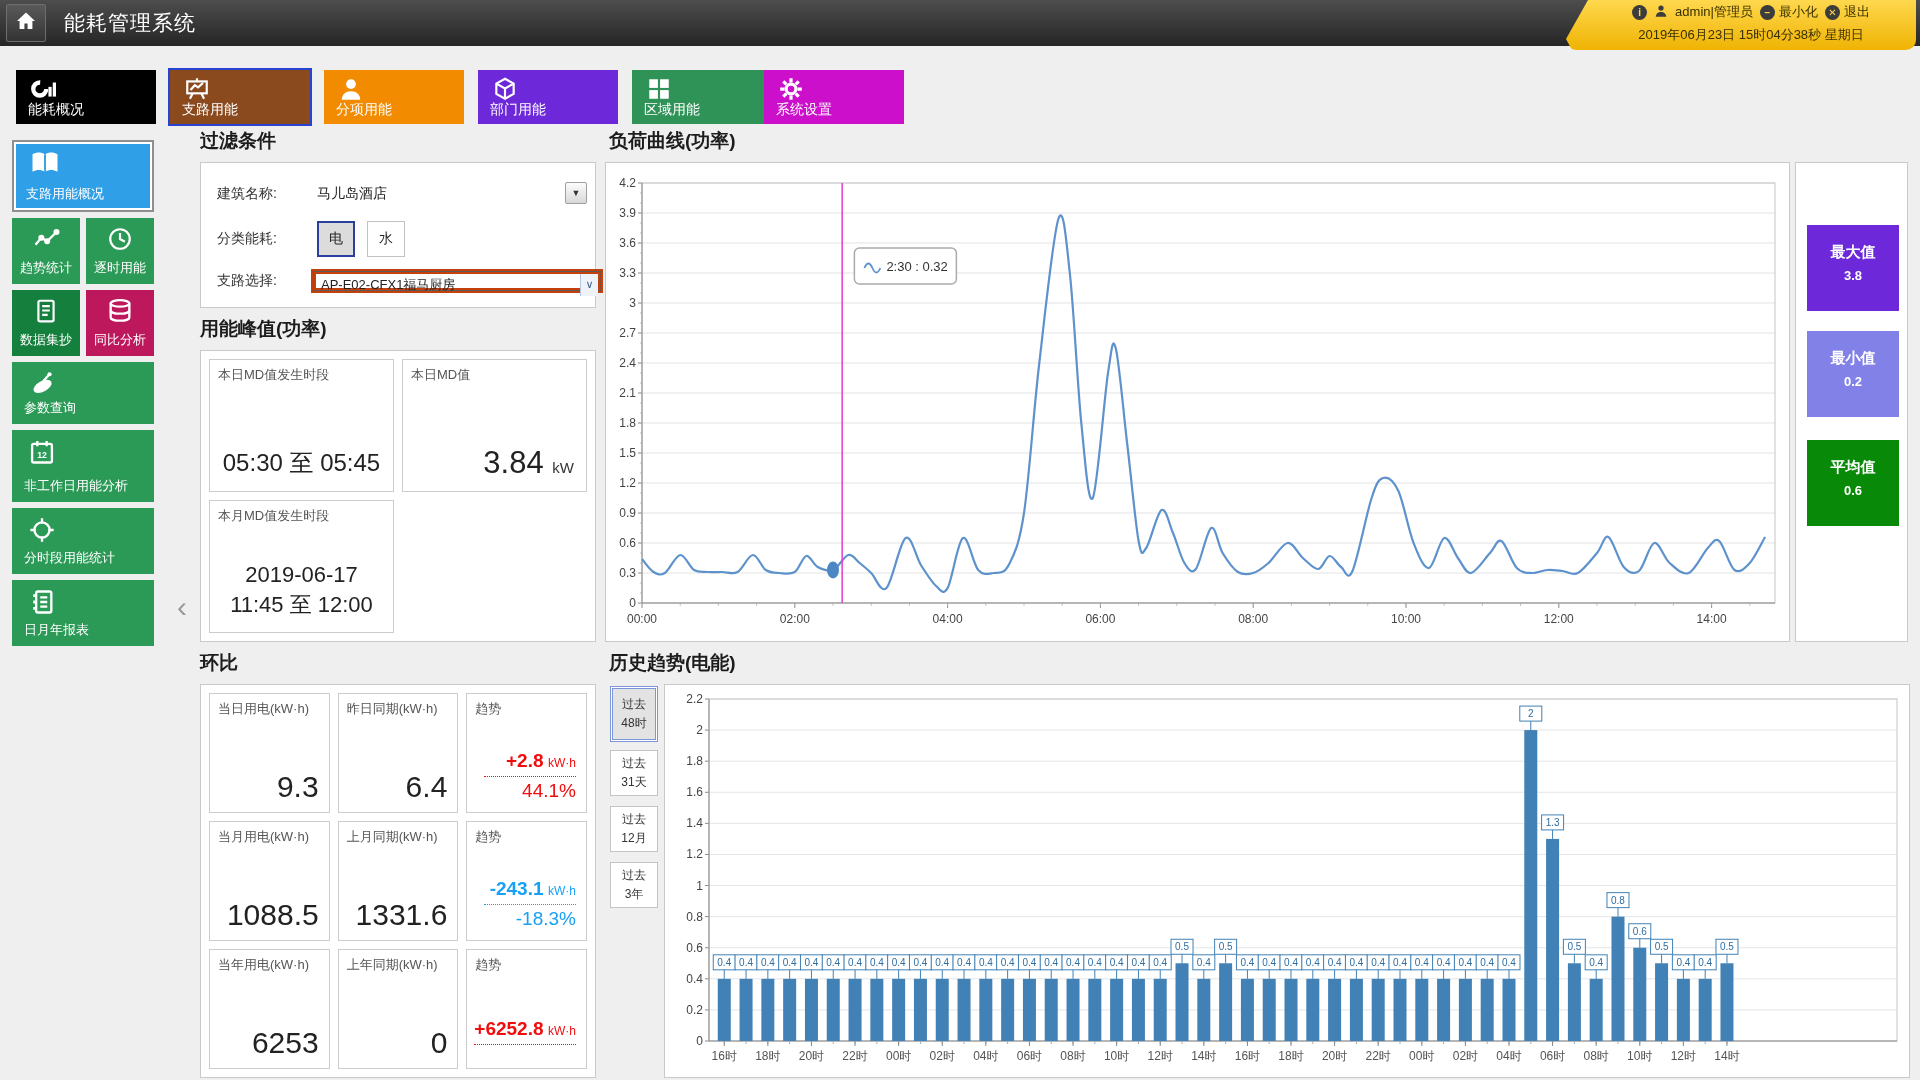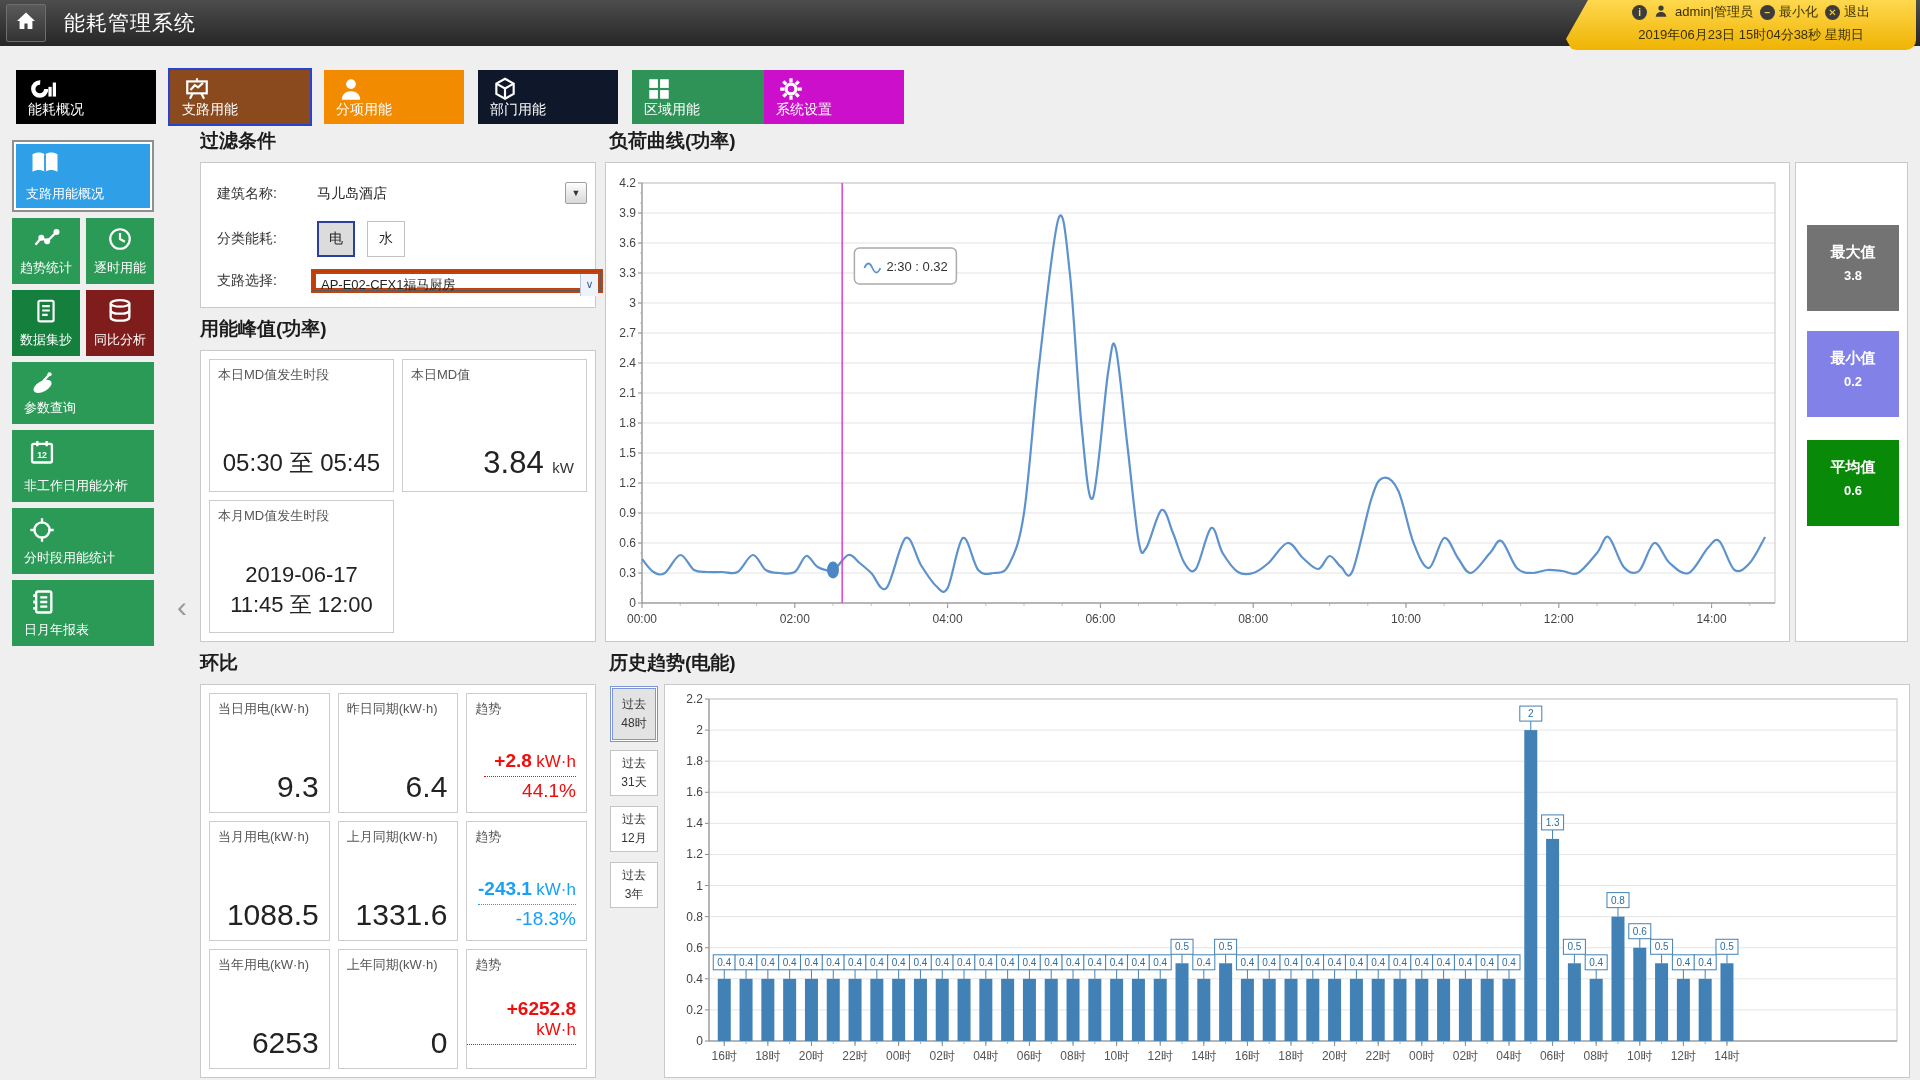--- a/index.html
+++ b/index.html
@@ -82,21 +82,21 @@
     text-align:center; font-weight:bold; }
   .stat .sl { margin-top:18px; font-size:15px; }
   .stat .sv { margin-top:6px; font-size:13px; }
 
   
   #hbgrid { display:grid; grid-template-columns:1fr 1fr 1fr; grid-template-rows:1fr 1fr 1fr;
     gap:8px; padding:8px; width:100%; height:100%; }
   .cval { position:absolute; right:10px; bottom:8px; font-size:30px; color:#222; }
   .tblock { position:absolute; right:10px; bottom:10px; text-align:right; min-width:92px; }
   .tline b { font-size:19px; font-weight:bold; }
-  .tline i { font-size:17px; font-style:normal; }
+  .tline i { font-size:12px; font-style:normal; }
   .tdiv { border-top:1px dotted currentColor; margin:4px 0 3px; }
   .tpct { font-size:19px; min-height:10px; }
 
   
   .htab { position:absolute; left:610px; width:48px; background:#fff; border:1px solid #c4c4c4;
     text-align:center; font-size:12px; color:#333; cursor:pointer;
     display:flex; flex-direction:column; justify-content:center; gap:2px; }
   .htab.sel { background:#e3e3e3; border:1px solid #7d96d8; box-shadow:inset 0 0 0 1px #fff, inset 0 0 0 2px #7d96d8; }
 
   text { font-family:"Liberation Sans","DejaVu Sans",sans-serif; }
@@ -161,21 +161,21 @@
     </div>
     <div class="navbtn" style="left: 324px; background: rgb(242, 139, 0);">
       <span class="nicon">
         <svg width="26" height="26" viewBox="0 0 24 24">
             <circle cx="12" cy="7.5" r="4.5" fill="#fff"></circle>
             <path d="M3.5 22c0-5 3.7-8 8.5-8s8.5 3 8.5 8z" fill="#fff"></path>
           </svg>
       </span>
       <span class="nlabel">分项用能</span>
     </div>
-    <div class="navbtn" style="left: 478px; background: #0f172a;">
+    <div class="navbtn" style="left: 478px; background: #6d28d9;">
       <span class="nicon">
         <svg width="26" height="26" viewBox="0 0 24 24" fill="none" stroke="#fff" stroke-width="2">
             <path d="M12 2.5l8 4.5v9.5l-8 4.5-8-4.5V7z"></path>
             <path d="M4 7l8 4.5L20 7M12 11.5V21"></path>
           </svg>
       </span>
       <span class="nlabel">部门用能</span>
     </div>
     <div class="navbtn" style="left: 632px; background: rgb(47, 146, 87);">
       <span class="nicon">
@@ -231,21 +231,21 @@
     </div>
     <div class="sbitem half" style="left: 12px; top: 290px; width: 68px; height: 66px; background: #15803d;">
       <span class="sbicon">
         <svg width="26" height="26" viewBox="0 0 24 24" fill="none" stroke="#fff" stroke-width="2">
             <rect x="5" y="2.5" width="14" height="19" rx="1.5"></rect>
             <path d="M8.5 7.5h7M8.5 11.5h7M8.5 15.5h5"></path>
           </svg>
       </span>
       <span class="sblabel">数据集抄</span>
     </div>
-    <div class="sbitem half" style="left: 86px; top: 290px; width: 68px; height: 66px; background: #7f1d1d;">
+    <div class="sbitem half" style="left: 86px; top: 290px; width: 68px; height: 66px; background: #be185d;">
       <span class="sbicon">
         <svg width="28" height="26" viewBox="0 0 24 22" fill="none" stroke="#fff" stroke-width="2">
             <ellipse cx="12" cy="4.5" rx="8" ry="2.8"></ellipse>
             <path d="M4 4.5v6c0 1.6 3.6 2.8 8 2.8s8-1.2 8-2.8v-6"></path>
             <path d="M4 10.5v6c0 1.6 3.6 2.8 8 2.8s8-1.2 8-2.8v-6"></path>
           </svg>
       </span>
       <span class="sblabel">同比分析</span>
     </div>
     <div class="sbitem" style="left: 12px; top: 362px; width: 142px; height: 62px; background: rgb(44, 154, 87);">
@@ -471,21 +471,21 @@
         <line x1="236.16587997302764" y1="20" x2="236.16587997302764" y2="440" stroke="#e23ed0" stroke-width="1.5"></line>
         <ellipse cx="226.99797707349967" cy="407" rx="6" ry="8.5" fill="#4d86c4"></ellipse>
         <g>
           <rect x="248.3897505057316" y="85.00000000000004" width="102" height="36" rx="5" fill="#fff" stroke="#ababab" stroke-width="1.5"></rect>
           <path d="M258.3897505057316 105.00000000000004 q4 -9 8 0 q4 9 8 0" fill="none" stroke="#5e92cc" stroke-width="1.8"></path>
           <text x="280.3897505057316" y="108.00000000000004" font-size="13" fill="#333">2:30 : 0.32</text>
         </g>
       </svg>
     </section>
   <section class="panel" style="left:1795px;top:162px;width:113px;height:480px">
-    <div class="stat" style="top: 62px; background: #737373;">
+    <div class="stat" style="top: 62px; background: #6d28d9;">
       <div class="sl">最大值</div>
         <div class="sv">3.8</div>
     </div>
     <div class="stat" style="top: 168px; background: rgb(129, 129, 232);">
       <div class="sl">最小值</div>
         <div class="sv">0.2</div>
     </div>
     <div class="stat" style="top: 277px; background: rgb(8, 138, 8);">
       <div class="sl">平均值</div>
         <div class="sv">0.6</div>

